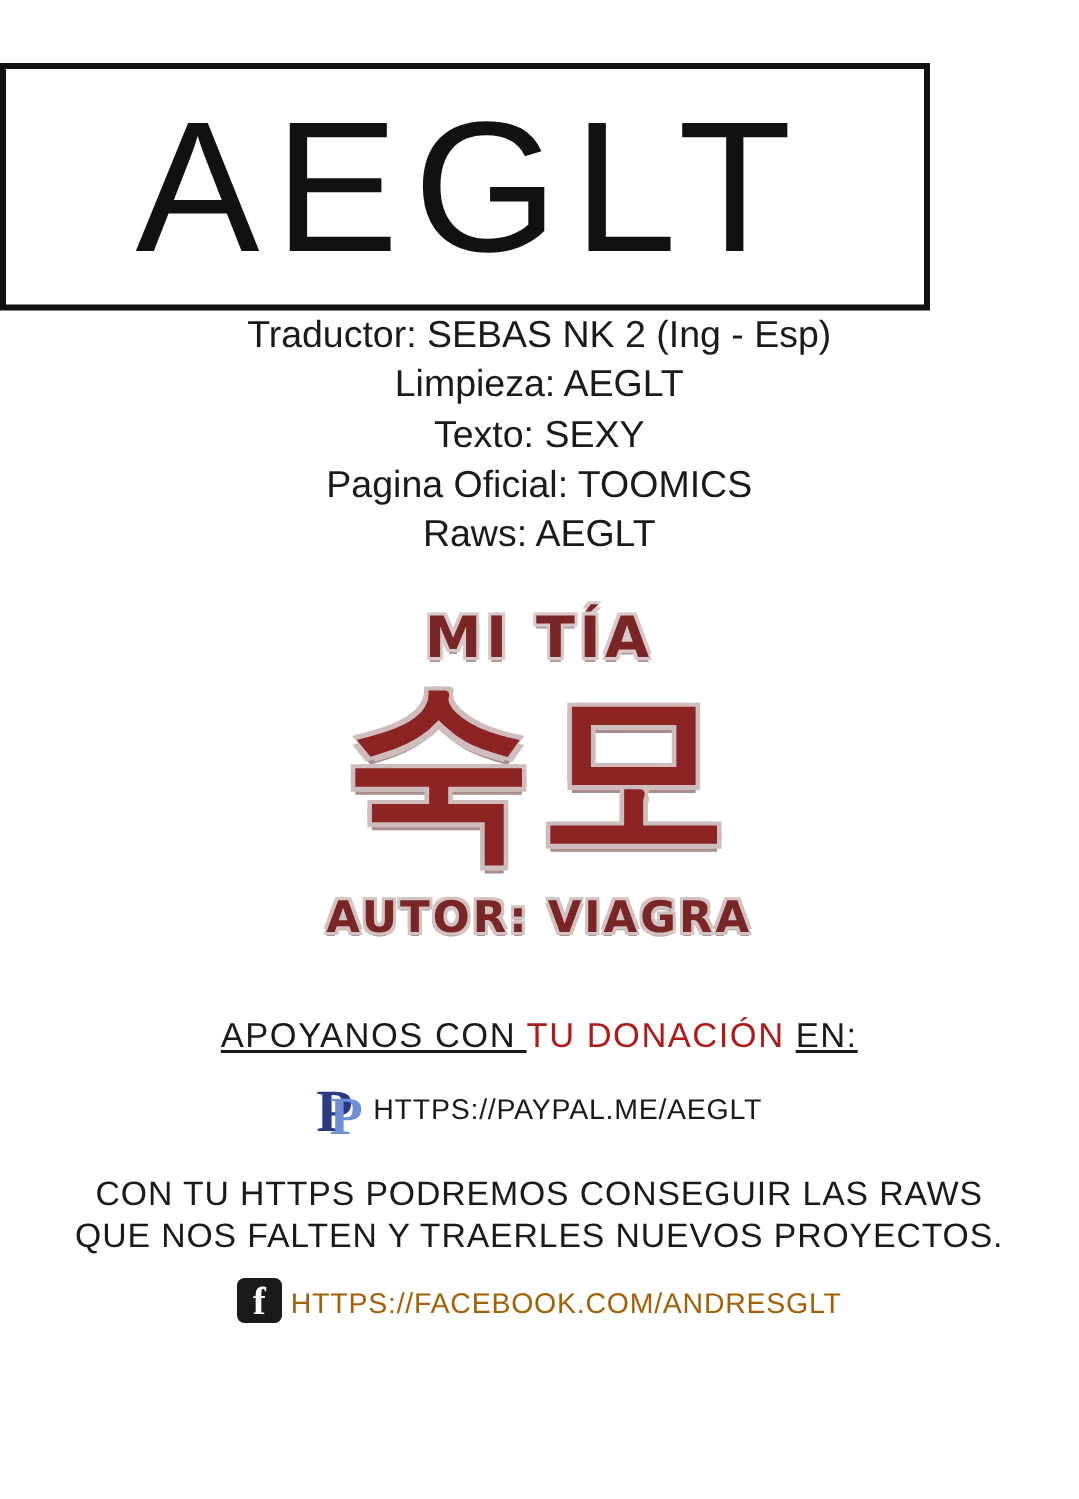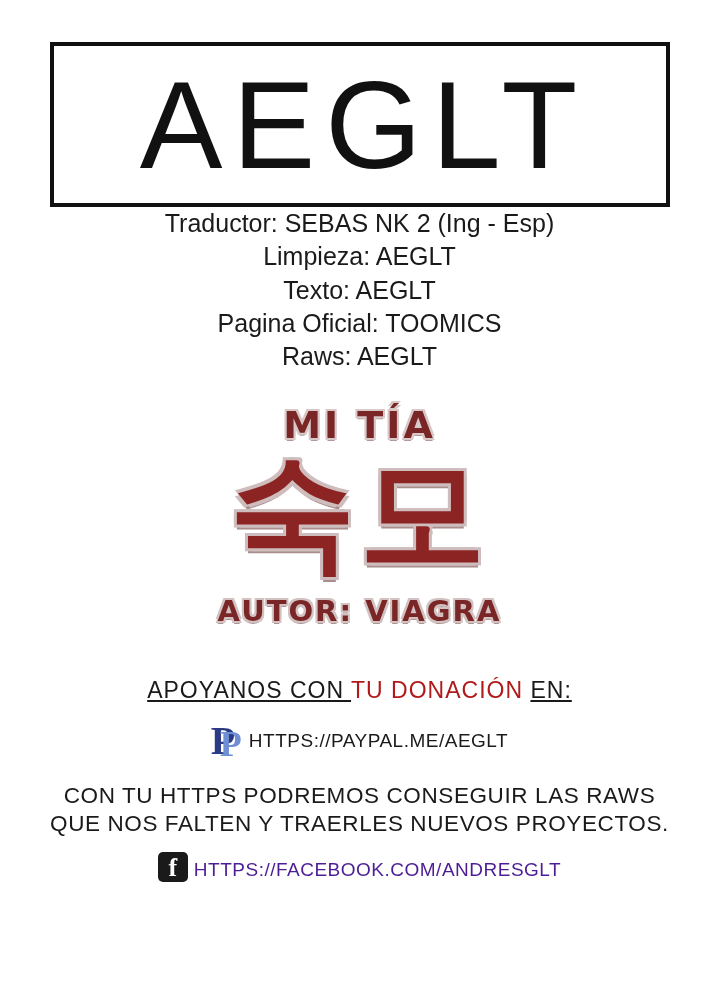--- a/index.html
+++ b/index.html
@@ -15,21 +15,20 @@
     overflow: hidden;
     position: relative;
   }
 
   .page {
     width: 719px;
     height: 999px;
     position: relative;
     display: flex;
     flex-direction: column;
-    align-items: center;
   }
 
   
   .logo-box {
     margin-top: 42px;
     width: 620px;
     height: 165px;
     border: 4px solid #111111;
     display: flex;
     align-items: center;
@@ -180,37 +179,37 @@
     color: #ffffff;
     font-family: "Liberation Serif", serif;
     font-weight: bold;
     font-size: 26px;
     line-height: 31px;
     text-align: center;
   }
   .fb-url {
     font-size: 19px;
     letter-spacing: 0.5px;
-    color: #4c1d95;
+    color: #a16207;
     padding-bottom: 1px;
   }
 </style>
 </head>
 <body>
 
 <div class="page">
 
   <div class="logo-box">
     <div class="logo-text">AEGLT</div>
   </div>
 
   <div class="credits">
     <div class="line">Traductor: SEBAS NK 2 (Ing - Esp)</div>
     <div class="line">Limpieza: AEGLT</div>
-    <div class="line">Texto: AEGLT</div>
+    <div class="line">Texto: SEXY</div>
     <div class="line">Pagina Oficial: TOOMICS</div>
     <div class="line">Raws: AEGLT</div>
   </div>
 
   <div class="title-block">
     <div class="title-es">MI TÍA</div>
     <div class="title-kr">숙모</div>
     <div class="credits-author">
       <div class="author-line">AUTOR: VIAGRA</div>
     </div>

